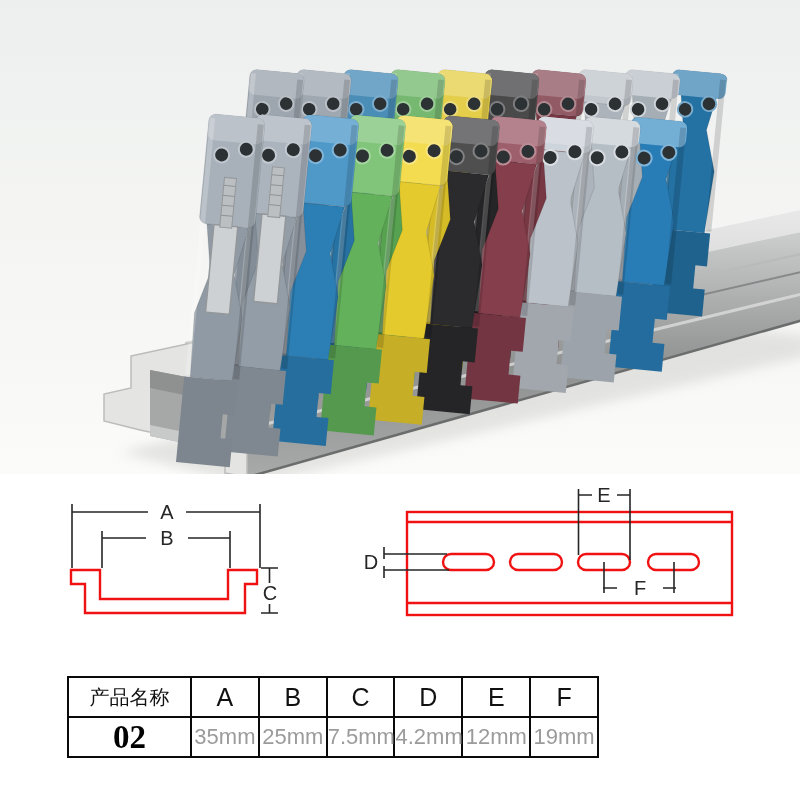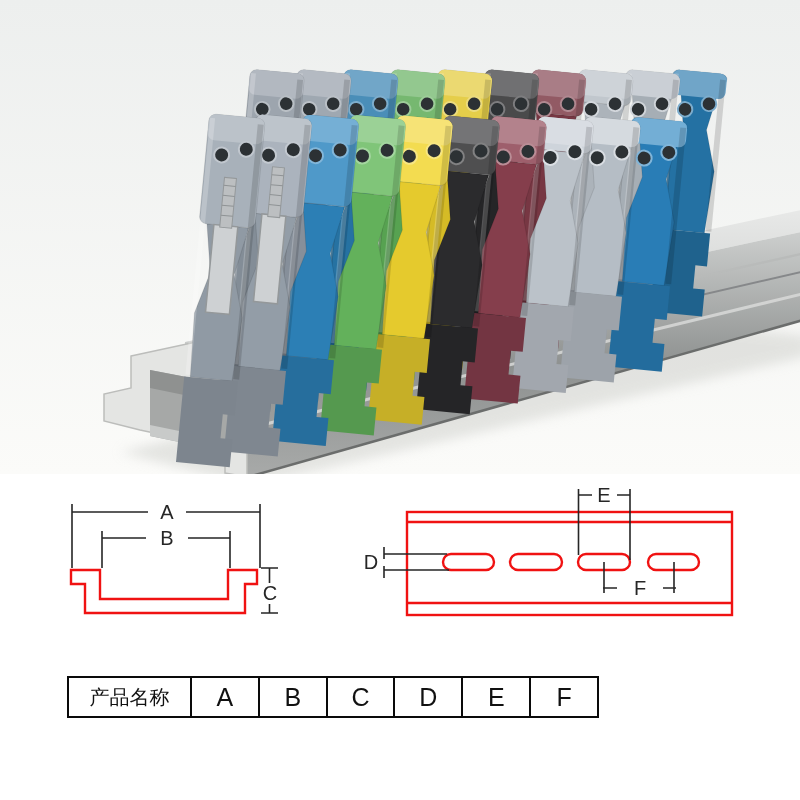--- a/index.html
+++ b/index.html
@@ -327,14 +327,23 @@
         <th class="cn">产品名称</th>
         <th class="letter">A</th>
         <th class="letter">B</th>
         <th class="letter">C</th>
         <th class="letter">D</th>
         <th class="letter">E</th>
         <th class="letter">F</th>
       </tr>
   </thead>
   <tbody id="spec-body">
+      <tr>
+        <td class="pname">02</td>
+        <td class="val">35mm</td>
+        <td class="val">25mm</td>
+        <td class="val">7.5mm</td>
+        <td class="val">4.2mm</td>
+        <td class="val">12mm</td>
+        <td class="val">19mm</td>
+      </tr>
     </tbody>
 </table>
 
 </body></html>

